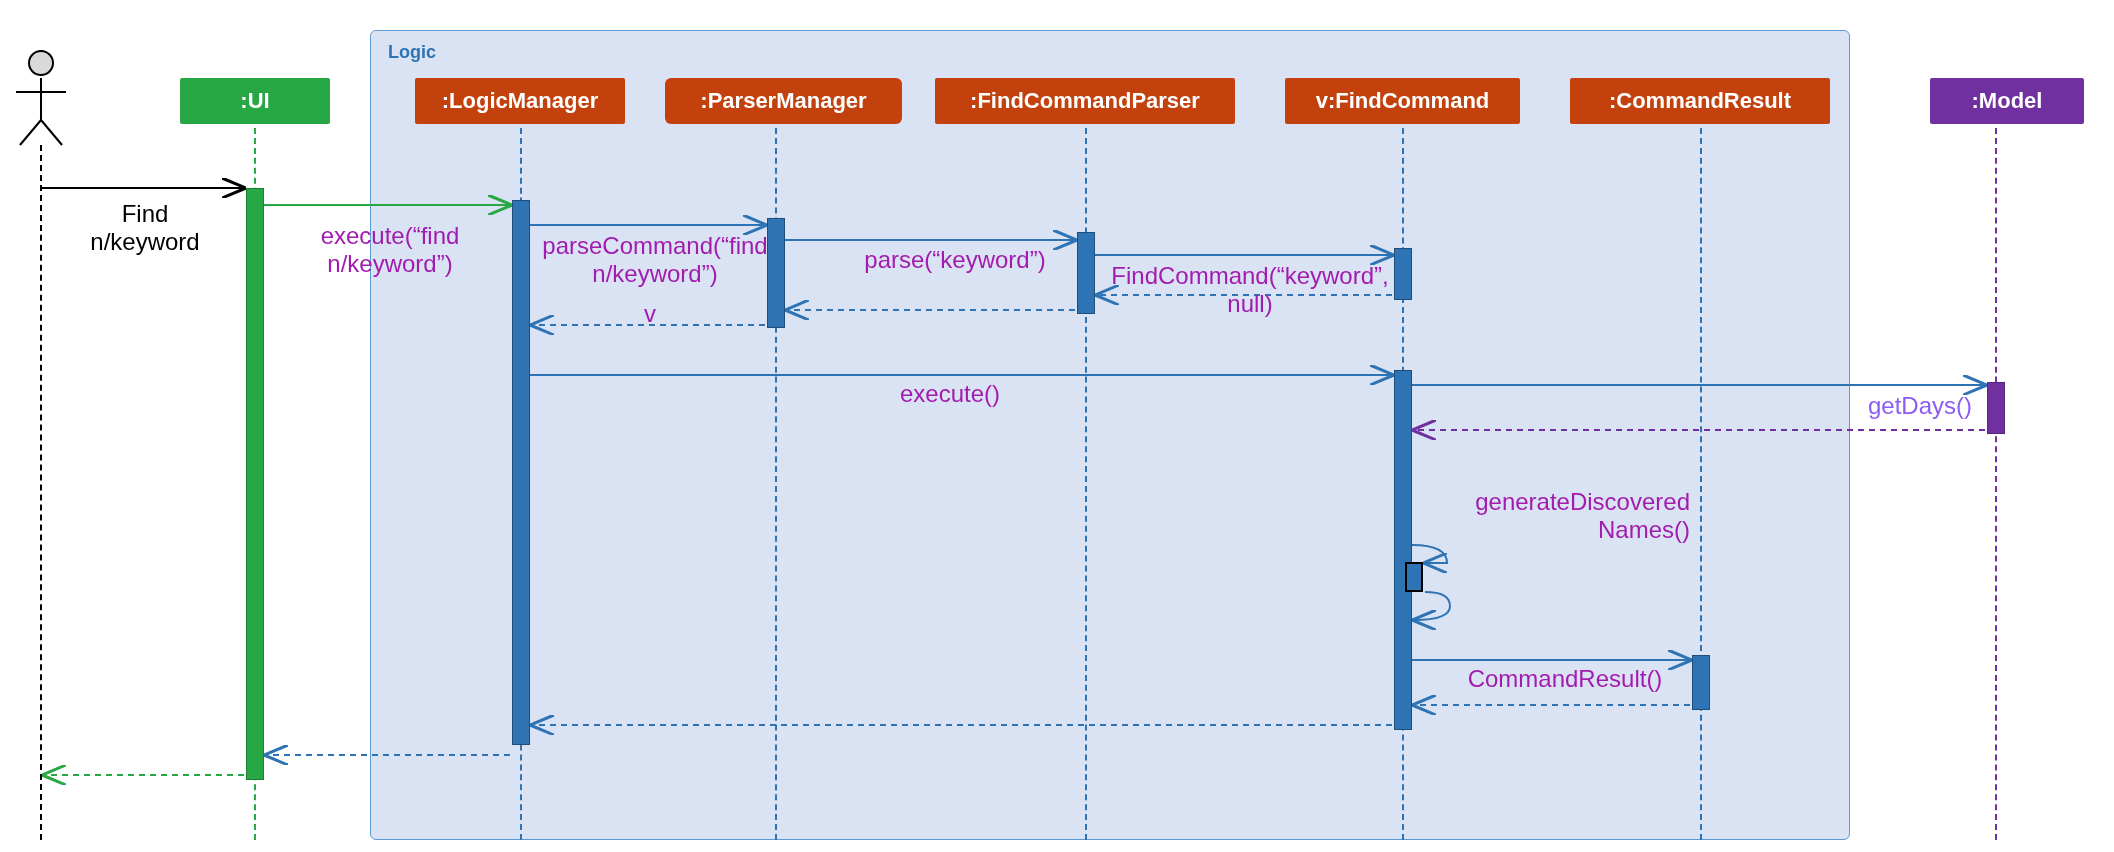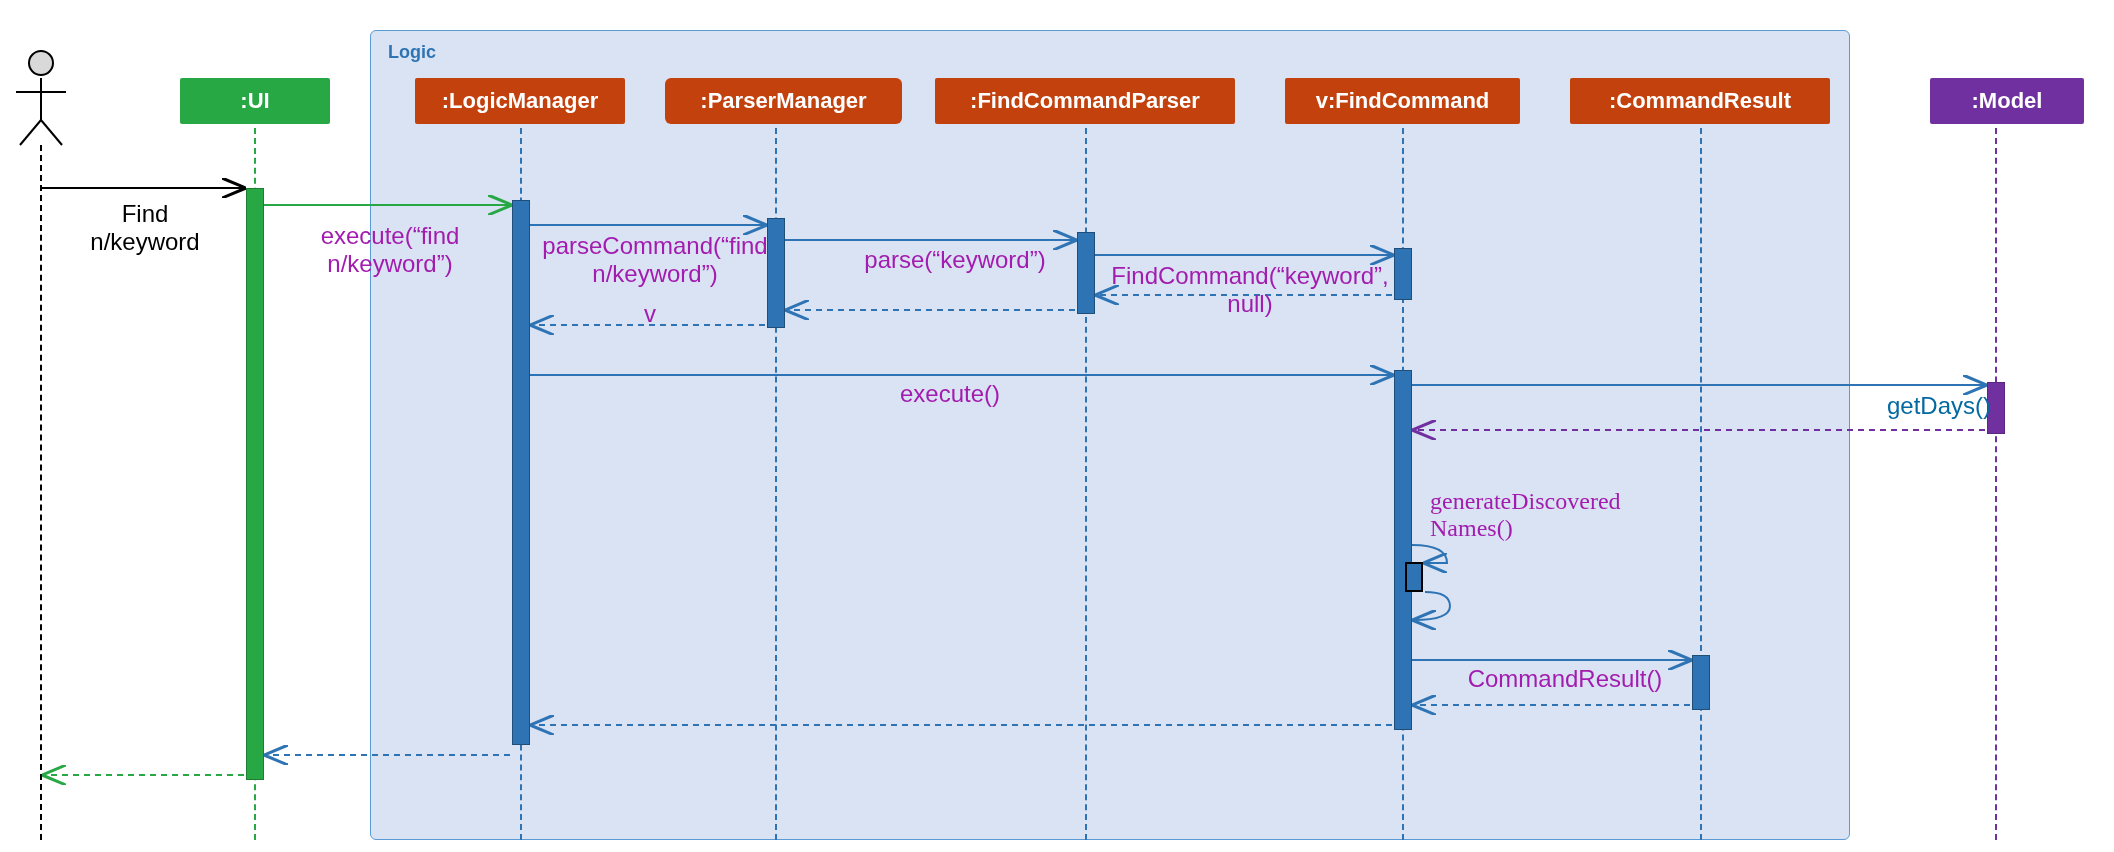--- a/index.html
+++ b/index.html
@@ -47,21 +47,21 @@
   .activation.purple { background: #7030a0; border: 1px solid #5a2680; }
   .self-box {
     position: absolute; width: 18px; height: 30px; background: #2e74b5; border: 2px solid #000;
   }
   .msg-label {
     position: absolute;
     font-size: 24px;
     text-align: center;
   }
   .msg-label.blue { color: #a21caf; }
-  .msg-label.purple { color: #0369a1; margin-left: 19px; }
+  .msg-label.purple { color: #8b5cf6; }
   .msg-label.black { color: #000; }
   .actor-head {
     position: absolute;
     width: 26px; height: 26px;
     border: 2px solid #000;
     border-radius: 50%;
     background: #d9d9d9;
   }
   svg { position: absolute; top: 0; left: 0; }
 </style>
@@ -164,17 +164,17 @@
 n/keyword</div>
   <div class="msg-label blue" style="left:280px; top:222px; width:220px; white-space:pre-line;">execute(“find
 n/keyword”)</div>
   <div class="msg-label blue" style="left:540px; top:232px; width:230px; white-space:pre-line;">parseCommand(“find
 n/keyword”)</div>
   <div class="msg-label blue" style="left:835px; top:246px; width:240px;">parse(“keyword”)</div>
   <div class="msg-label blue" style="left:1100px; top:262px; width:300px;">FindCommand(“keyword”, null)</div>
   <div class="msg-label blue" style="left:630px; top:300px; width:40px;">v</div>
   <div class="msg-label blue" style="left:870px; top:380px; width:160px;">execute()</div>
   <div class="msg-label purple" style="left:1850px; top:392px; width:140px;">getDays()</div>
-  <div class="msg-label blue" style="left:1430px; top:488px; width:260px; white-space:pre-line; text-align:left;font-family:Liberation Serif, serif;">generateDiscovered
+  <div class="msg-label blue" style="left:1430px; top:488px; width:260px; white-space:pre-line; text-align:right;">generateDiscovered
 Names()</div>
   <div class="msg-label blue" style="left:1445px; top:665px; width:240px;">CommandResult()</div>
 
 </div>
 
 </body></html>

